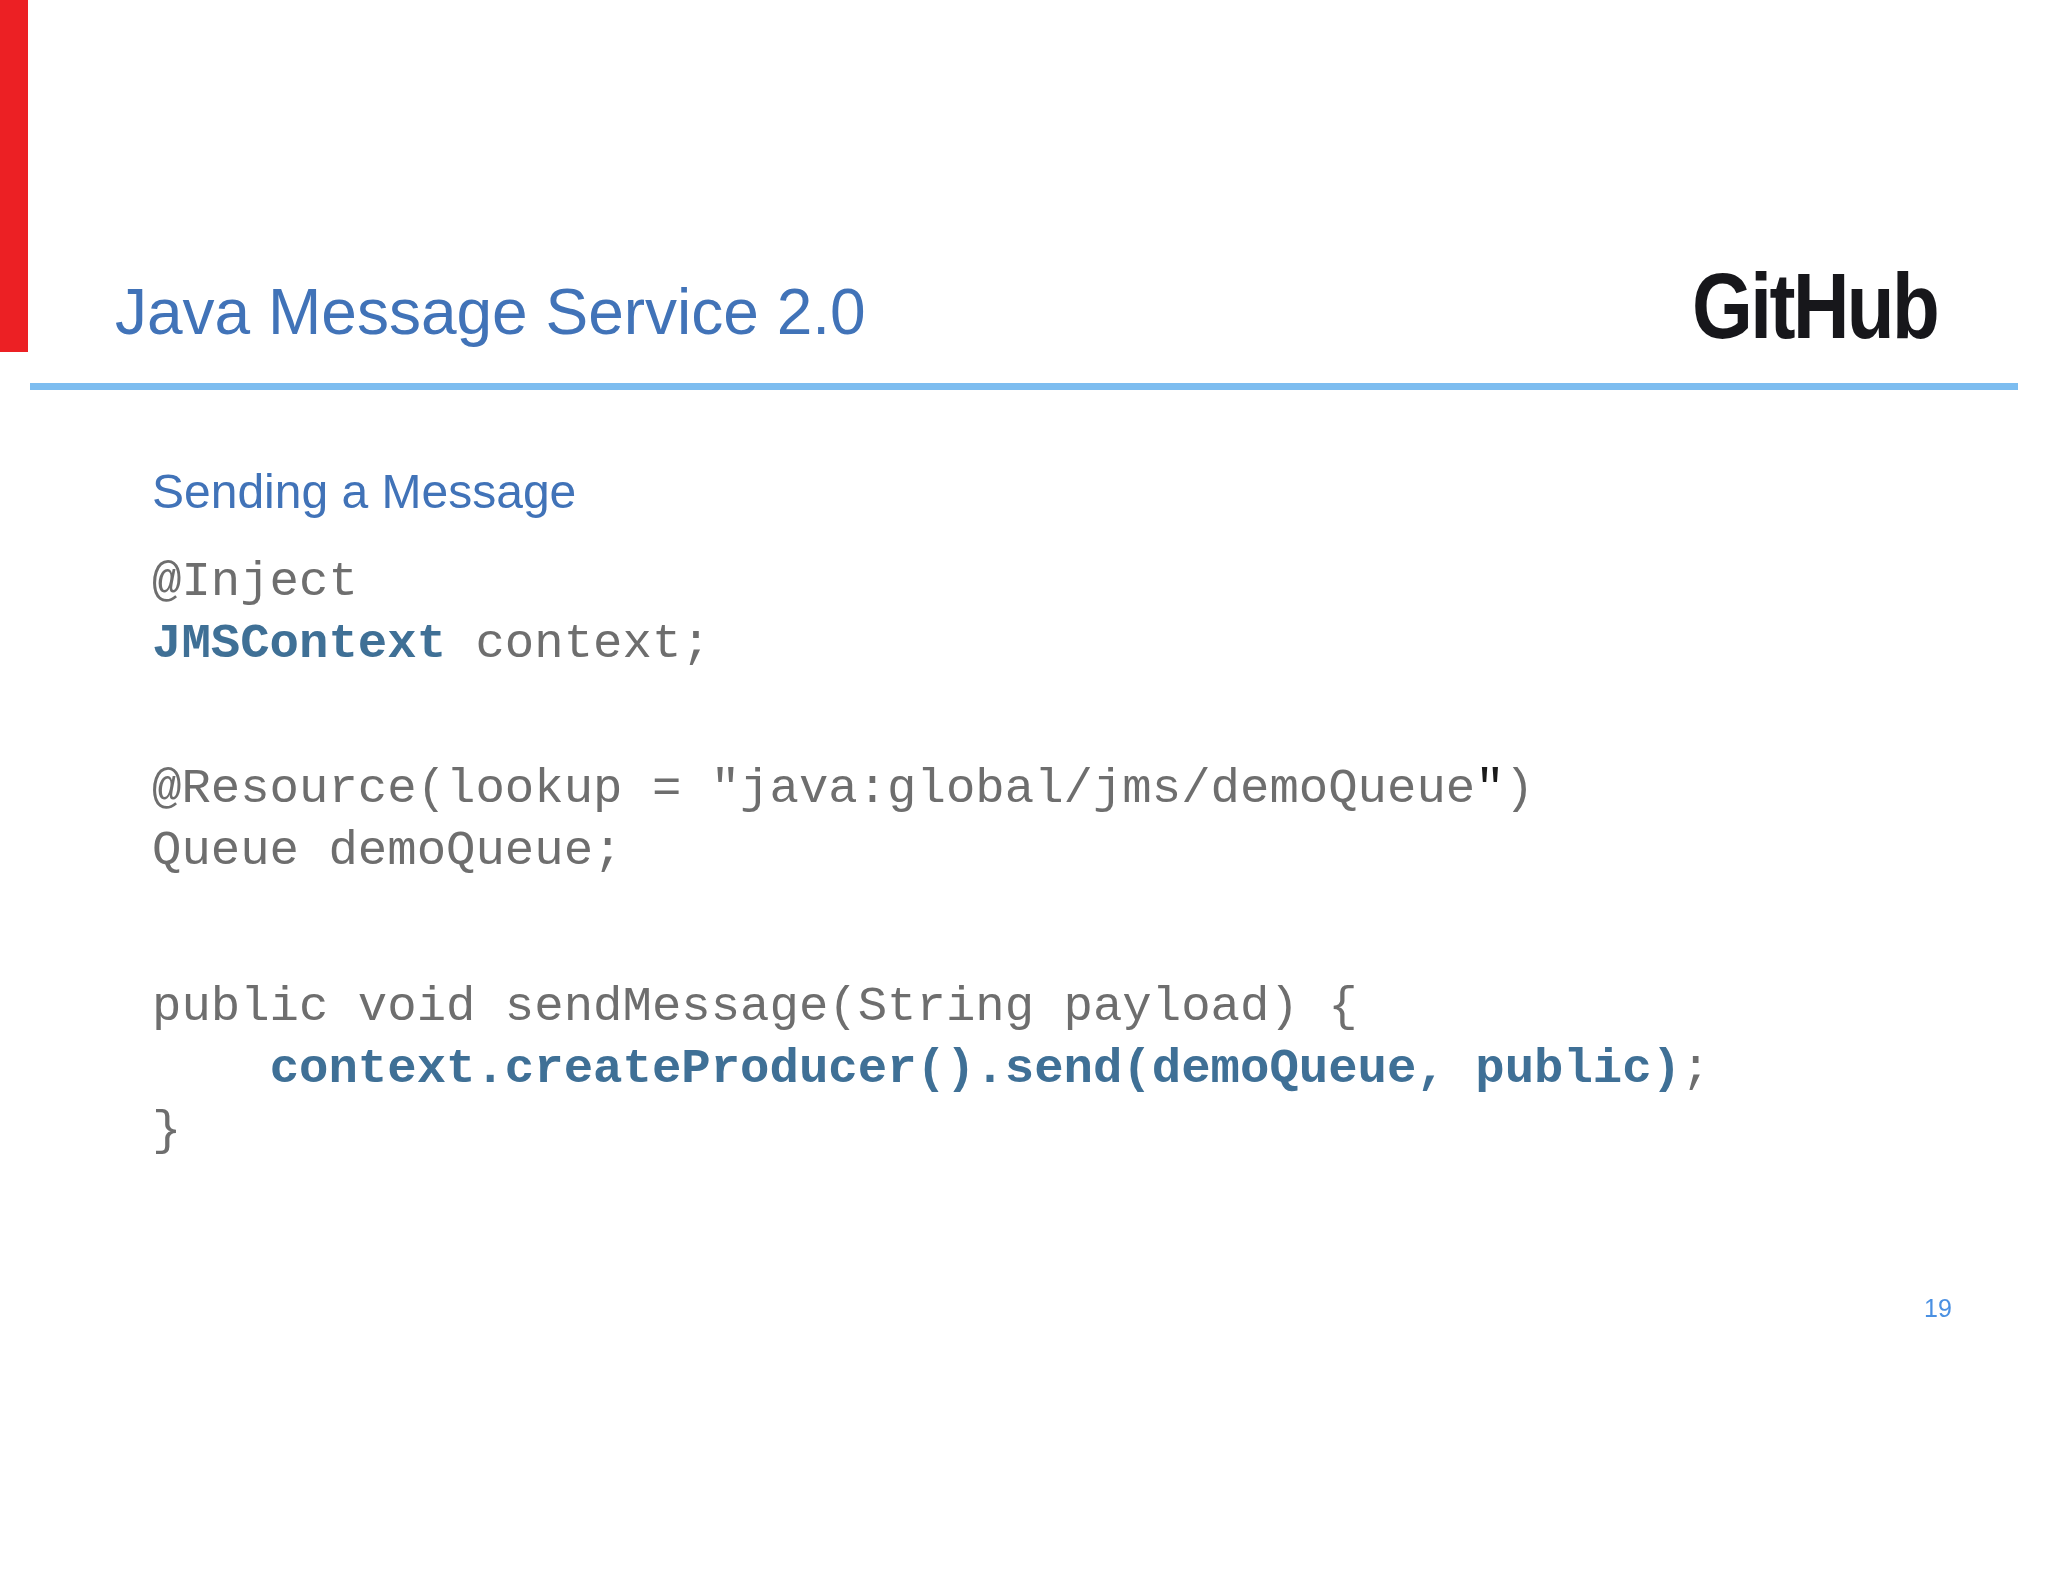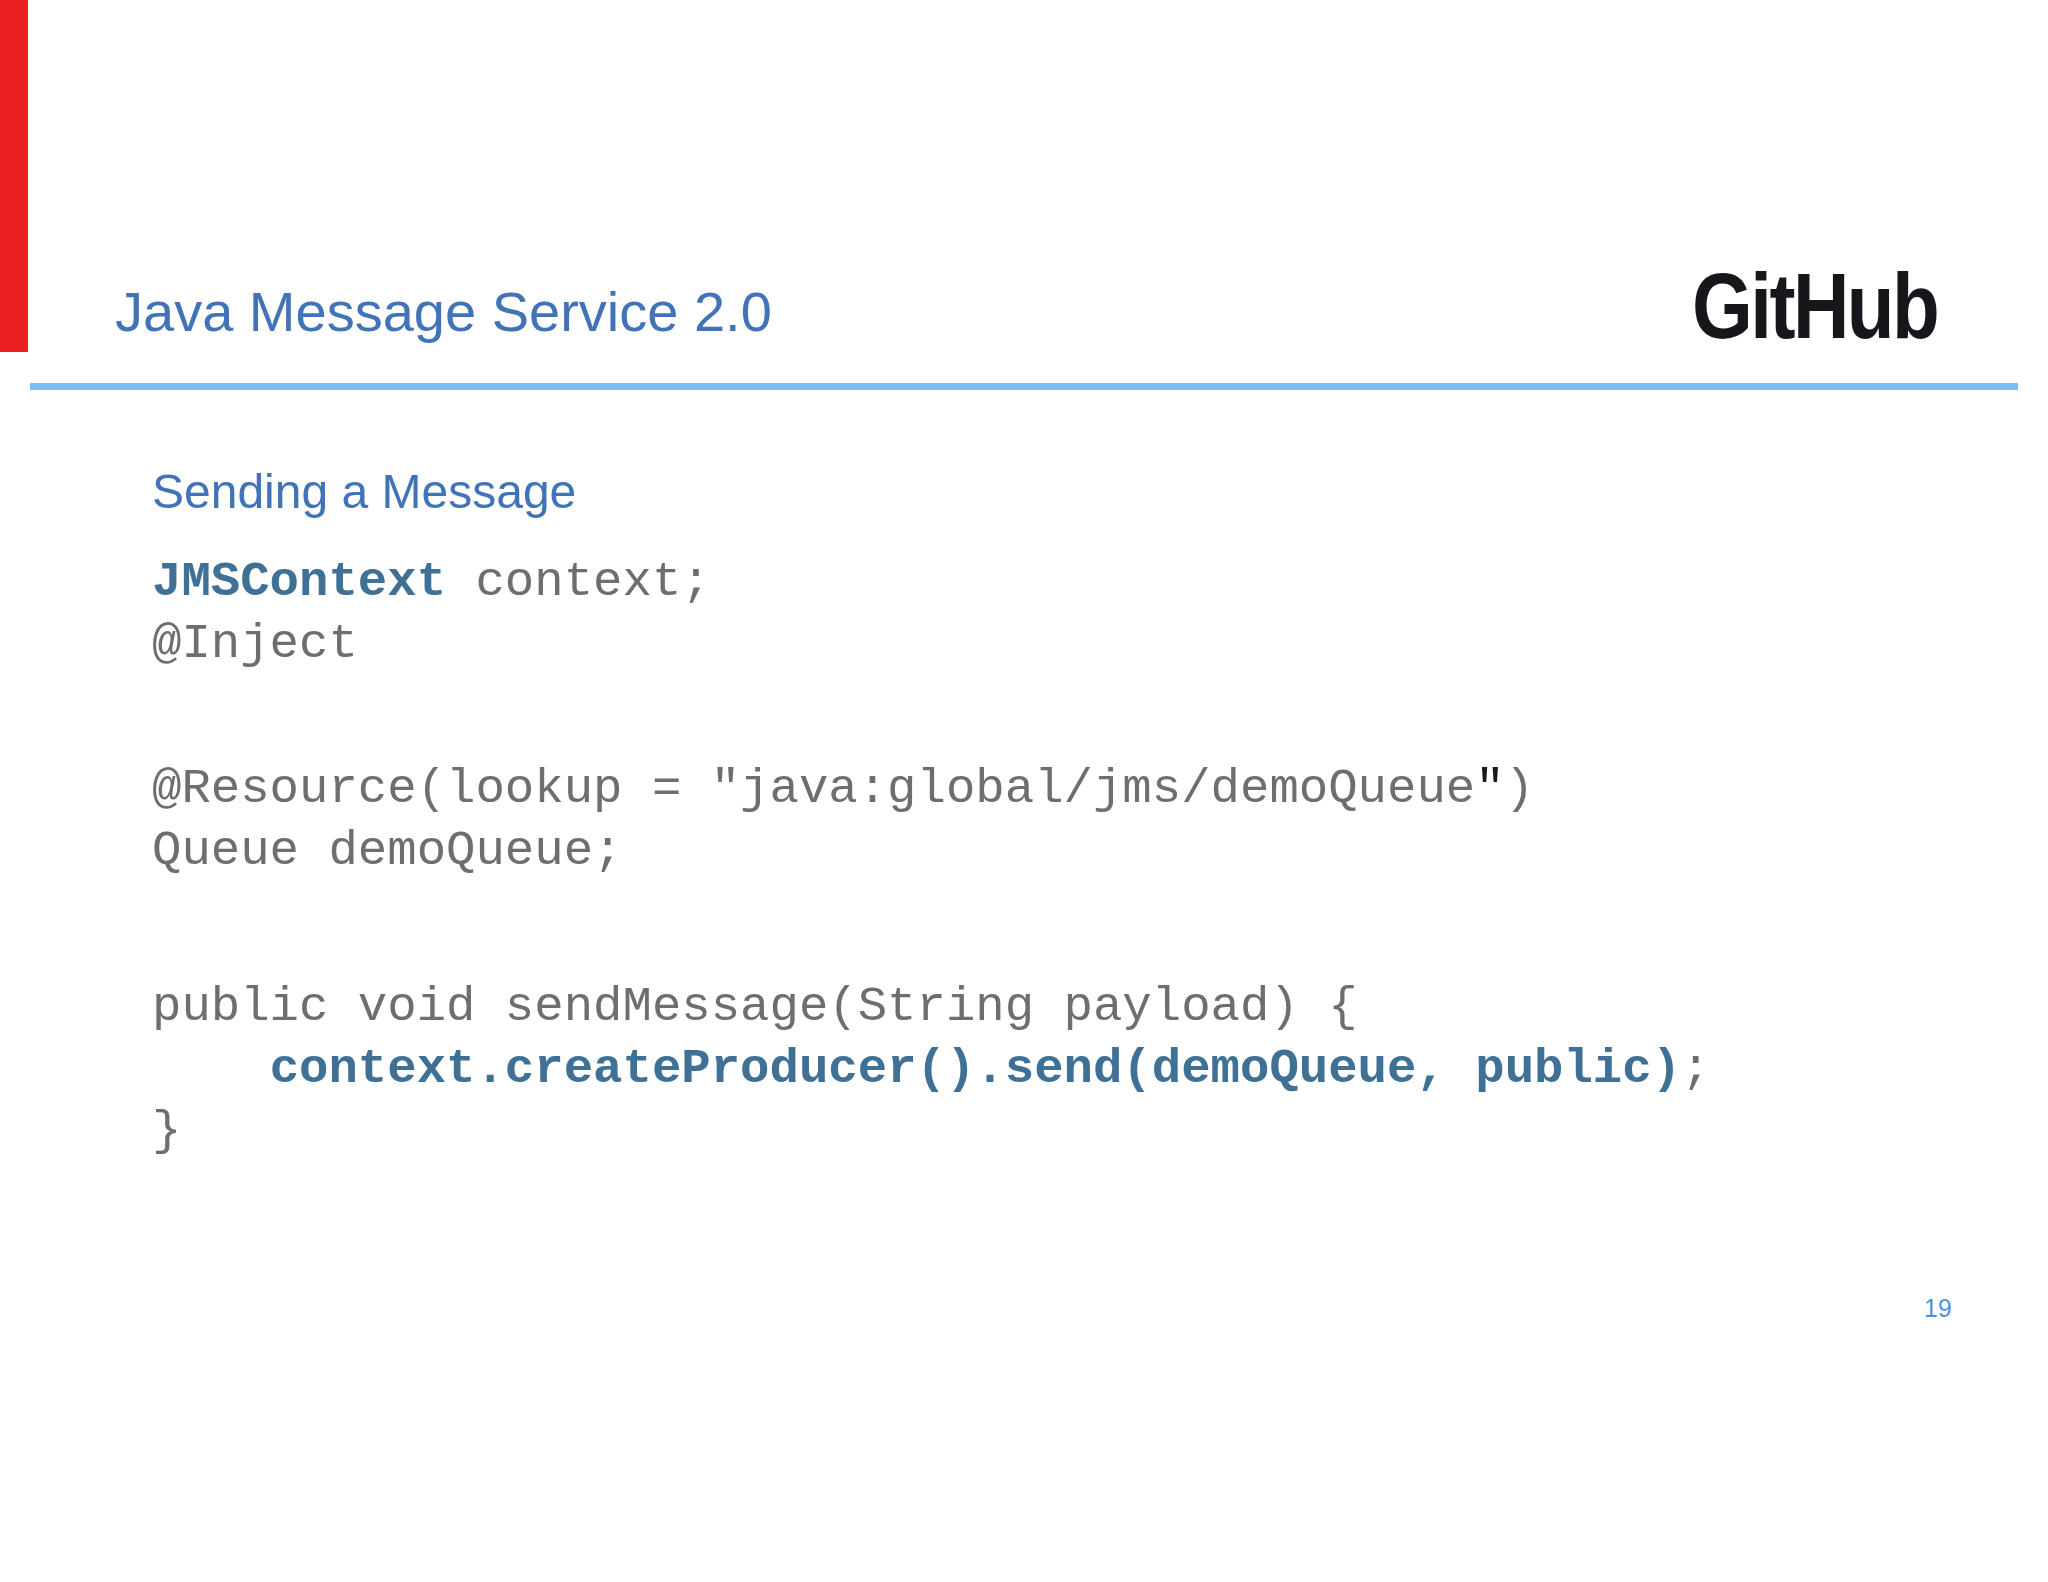--- a/index.html
+++ b/index.html
@@ -19,21 +19,21 @@
     left: 0;
     top: 0;
     width: 28px;
     height: 352px;
     background: var(--red_bar, #ec2024);
   }
   .slide-title {
     position: absolute;
     left: 115px;
     top: 272px;
-    font-size: 56px;
+    font-size: 64px;
     line-height: 80px;
     color: var(--title_blue, #4173b8);
     white-space: nowrap;
   }
   .title-rule {
     position: absolute;
     left: 30px;
     top: 383px;
     width: 1988px;
     height: 7px;
@@ -92,19 +92,19 @@
 <div class="red-bar"></div>
 
 <div class="slide-title">Java Message Service 2.0</div>
 
 <div class="github-logo">GitHub</div>
 
 <div class="title-rule"></div>
 
 <div class="slide-subtitle">Sending a Message</div>
 
-<pre class="code" id="code-block-0"><div><span class="seg-blue">JMSContext</span><span class="seg-gray"> context;</span></div><div><span class="seg-gray">@Inject</span></div></pre>
+<pre class="code" id="code-block-0"><div><span class="seg-gray">@Inject</span></div><div><span class="seg-blue">JMSContext</span><span class="seg-gray"> context;</span></div></pre>
 
 <pre class="code" id="code-block-1"><div><span class="seg-gray">@Resource(lookup = "java:global/jms/demoQueue</span><span class="seg-black">"</span><span class="seg-gray">)</span></div><div><span class="seg-gray">Queue demoQueue;</span></div></pre>
 
 <pre class="code" id="code-block-2"><div><span class="seg-gray">public void sendMessage(String payload) {</span></div><div><span class="seg-gray">    </span><span class="seg-blue">context.createProducer().send(demoQueue, public)</span><span class="seg-gray">;</span></div><div><span class="seg-gray">}</span></div></pre>
 
 <div class="page-number">19</div>
 
 </body></html>

